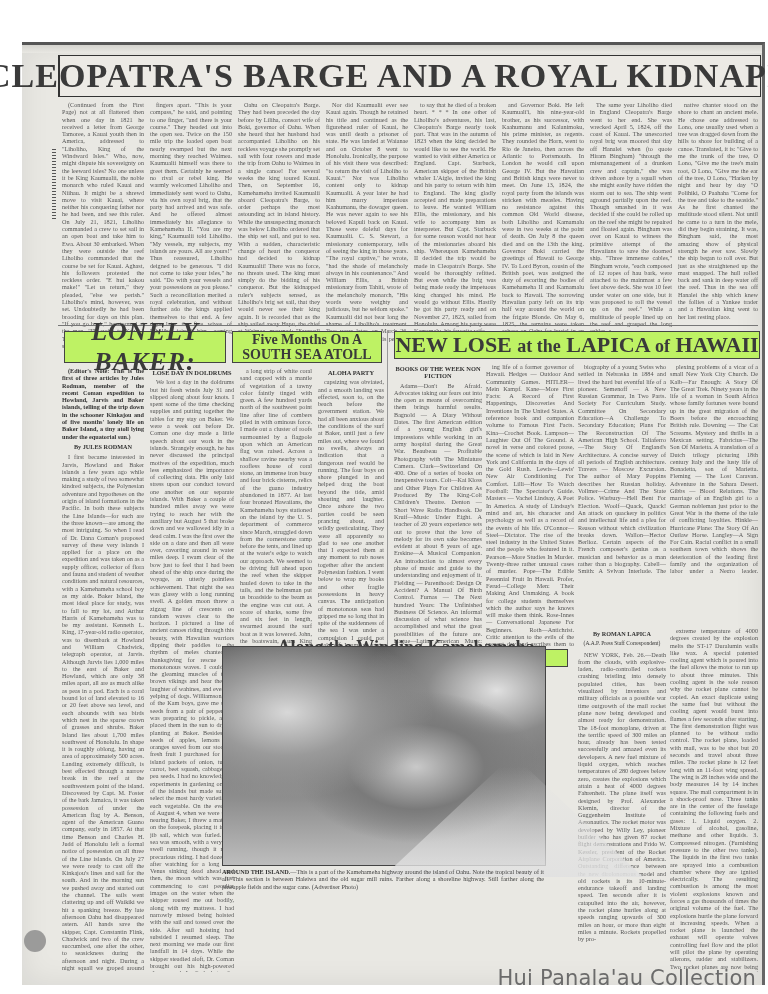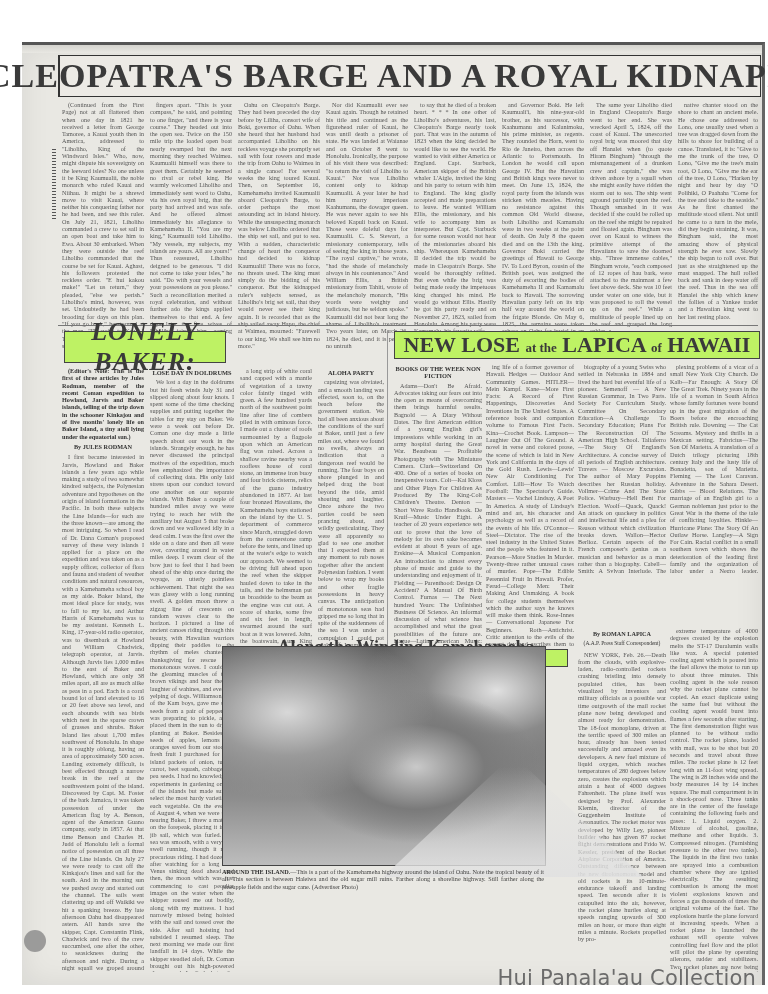--- a/index.html
+++ b/index.html
@@ -11,21 +11,21 @@
   .col{position:absolute;font-size:6.2px;line-height:7.3px;text-align:justify;color:#555;overflow:hidden;}
   .col p{margin:0 0 1px 0;text-indent:6px;}
   .col .sub{text-align:center;font-weight:bold;text-indent:0;margin:2px 0;color:#333;font-size:6.4px;}
   .col .byline{text-align:center;font-weight:bold;text-indent:0;margin:3px 0;color:#333;}
   .rule-h{position:absolute;height:1px;background:#777;}
   .rule-v{position:absolute;width:1px;background:#999;}
   .box-head{position:absolute;border:1.5px solid #444;display:flex;align-items:center;justify-content:center;background:#bef264;text-align:center;}
   .lonely{font-style:italic;font-weight:bold;font-size:26px;color:#3a3a3a;letter-spacing:1px;}
   .atoll{font-weight:bold;font-size:14px;line-height:15px;color:#3a3a3a;}
   .books{font-weight:bold;font-size:22px;color:#3a3a3a;white-space:nowrap;}
-  .books small{font-size:13px;}
+  .books small{font-size:18px;}
   .rocket{font-weight:bold;font-size:17px;line-height:19px;color:#3a3a3a;}
   .highway{font-weight:bold;font-size:18px;color:#3a3a3a;}
   .photo{position:absolute;left:222px;top:622px;width:500px;height:228px;background:
     radial-gradient(ellipse at 20% 30%,#d8d8d8 0,#9a9a9a 20%,transparent 40%),
     radial-gradient(ellipse at 60% 55%,#c9c9c9 0,#7a7a7a 25%,transparent 45%),
     radial-gradient(ellipse at 85% 20%,#e0e0e0 0,#8a8a8a 18%,transparent 35%),
     linear-gradient(180deg,#5c5c5c 0%,#6e6e6e 35%,#8e8e8e 70%,#bdbdbd 100%);
     border:1px solid #444;}
   .photo .road{position:absolute;left:160px;top:120px;width:260px;height:110px;background:linear-gradient(180deg,rgba(230,230,230,0.0),rgba(225,225,225,0.9));clip-path:polygon(45% 0,55% 0,100% 100%,0 100%);}
   .caption{position:absolute;left:222px;top:858px;width:500px;font-size:6.2px;line-height:7.4px;color:#444;text-align:justify;}
@@ -67,20 +67,23 @@
       <p>The same year Liholiho died in England Cleopatra's Barge went to her end. She was wrecked April 5, 1824, off the coast of Kauai. The unescorted royal brig was moored that day off Hanalei when (to quote Hiram Bingham) "through the mismanagement of a drunken crew and captain," she was driven ashore by a squall when she might easily have ridden the storm out to sea. The ship went aground partially upon the reef. Though smashed in it was decided if she could be rolled up on the reef she might be repaired and floated again. Bingham was over on Kauai to witness the primitive attempt of the Hawaiians to save the doomed ship. "Three immense cables," Bingham wrote, "each composed of 12 ropes of hau bark, were attached to the mainmast a few feet above deck. She was 10 feet under water on one side, but it was proposed to roll the vessel up on the reef." While a multitude of people lined up on the reef and grasped the long cables, a</p>
     </div>
   <div class="col" style="left:656px;top:56px;width:80px;height:250px;">
       <p>native chanter stood on the shore to chant an ancient mele. He chose one addressed to Lono, one usually used when a tree was dragged down from the hills to shore for building of a canoe. Translated, it is: "Give to me the trunk of the tree, O Lono, "Give me the tree's main root, O Lono, "Give me the ear of the tree, O Lono, "Harken by night and hear by day "O Polihiki, O Paahaha "Come for the tree and take to the seaside." As he first chanted the multitude stood silent. Not until he came to a turn in the mele, did they begin straining. It was, Bingham said, the most amazing show of physical strength he ever saw. Slowly the ship began to roll over. But just as she straightened up the mast snapped. The hull rolled back and sank in deep water off the reef. Thus in the sea off Hanalei the ship which knew the follies of a Yankee trader and a Hawaiian king went to her last resting place.</p>
     </div>
 
   <div class="rule-h" style="left:36px;top:280px;width:700px;"></div>
 
   <div class="box-head" style="left:42px;top:286px;width:160px;height:30px;">
     <span class="lonely">LONELY BAKER:</span>
+  </div>
+  <div class="box-head" style="left:210px;top:286px;width:148px;height:30px;">
+    <span class="atoll">Five Months On A SOUTH SEA ATOLL</span>
   </div>
 
   <div class="col" style="left:40px;top:322px;width:82px;height:605px;">
     <p style="font-weight:bold;color:#333;">(Editor's Note: This is the first of three articles by Jules Rodman, member of the recent Coman expedition to Howland, Jarvis and Baker islands, telling of the trip down in the schooner Kinkajou and of five months' lonely life on Baker Island, a tiny atoll lying under the equatorial sun.)</p>
     <p class="byline">By JULES RODMAN</p>
     <p>I first became interested in Jarvis, Howland and Baker islands a few years ago while making a study of two somewhat kindred subjects, the Polynesian adventure and hypotheses on the origin of island formations in the Pacific. In both these subjects the Line Islands—for such are the three known—are among the most intriguing. So when I read of Dr. Dana Coman's proposed survey of these very islands I applied for a place on the expedition and was taken on as a supply officer, collector of flora and fauna and student of weather conditions and natural resources, with a Kamehameha school boy as my aide. Baker Island, the most ideal place for study, was to fall to my lot, and Arthur Harris of Kamehameha was to be my assistant. Kenneth L. King, 17-year-old radio operator, was to disembark at Howland and William Chadwick, telegraph operator, at Jarvis. Although Jarvis lies 1,000 miles to the east of Baker and Howland, which are only 38 miles apart, all are as much alike as peas in a pod. Each is a coral bound lot of land elevated to 16 or 20 feet above sea level, and each abounds with sea birds which nest in the sparse crown of grasses and shrubs. Baker Island lies about 1,700 miles southwest of Honolulu. In shape it is roughly oblong, having an area of approximately 500 acres. Landing extremely difficult, is best effected through a narrow break in the reef at the southwestern point of the island. Discovered by Capt. M. Foster of the bark Jamaica, it was taken possession of under the American flag by A. Benson, agent of the American Guano company, early in 1857. At that time Benson and Charles H. Judd of Honolulu left a formal notice of possession on all three of the Line islands. On July 27 we were ready to cast off the Kinkajou's lines and sail for the south. And in the morning sun we pushed away and started out the channel. The sails went clattering up and off Waikiki we hit a spanking breeze. By late afternoon Oahu had disappeared astern. All hands save the skipper, Capt. Constantin Flink, Chadwick and two of the crew succumbed, one after the other, to seasickness during the afternoon and night. During a night squall we groped around on deck rigging a tricail on the main mast, the skipper bellowing orders at the green hands. I went topside again about 3:30 in the morning to find the wind whistling through the rigging. A thin crescent moon made a glistening path across the water and streaked across the cabin housings, giving the illusion of an eerie, shrouded-ridden bulk. Our only new companions during those days and nights on the sea were occasional schools of flying fish, which for me brought a twinge of nostalgia, for it brought back days when I was aboard a tramp freighter wallowing down to New Zealand . . . of Wellington's old-world buildings . . . the glamor of reeking pubs . . . Gothic spires . . . Bobby Burns' statue . . . tattooed Maoris. And there was a tern that flopped aboard one night. And we sighted a flock of boobies resting on the water, which the skipper said was a sign of bad weather.</p>
   </div>
   <div class="col" style="left:128px;top:322px;width:84px;height:605px;">
     <p class="sub">LOSE DAY IN DOLDRUMS</p>
     <p>We lost a day in the doldrums but hit fresh winds July 31 and slipped along about four knots. I spent some of the time checking supplies and putting together the tables for my stay on Baker. We were a week out before Dr. Coman one day made a little speech about our work in the islands. Strangely enough, he has never discussed the principal motives of the expedition, much less emphasized the importance of collecting data. His only laid stress upon our conduct toward one another on our separate islands. With Baker a couple of hundred miles away we were trying to reach her with the auxiliary but August 5 that broke down and we wallowed idly in a dead calm. I was the first over the side on a dare and then all were over, cavorting around in water miles deep. I swam clear of the bow just to feel that I had been ahead of the ship once during the voyage, an utterly pointless achievement. That night the sea was glassy with a long running swell. A golden moon threw a zigzag line of crescents on random waves clear to the horizon. I pictured a line of ancient canoes riding through this beauty, with Hawaiian warriors dipping their paddles to the rhythm of meles chanted in thanksgiving for rescue from monotonous waves. I could see the gleaming muscles of those brown vikings and hear the soft laughter of wahines, and even the yelping of dogs. Williamson, one of the Kam boys, gave me some seeds from a pair of peppers he was preparing to pickle, and I placed them in the sun to dry for planting at Baker. Besides the seeds of apples, lemons and oranges saved from our stock of fresh fruit I purchased for each island packets of onion, turnip, carrot, beet squash, cabbage and pea seeds. I had no knowledge of experiments in gardening on any of the islands but made sure to select the most hardy varieties of each vegetable. On the evening of August 4, when we were to be nearing Baker, I threw a mattress on the forepeak, placing it in the jib sail, which was furled. The sea was smooth, with a very lazy swell running, though it made precarious riding. I had dozed off after watching for a long time Venus sinking dead ahead and then, the moon which was just commencing to cast peculiar images on the water when the skipper roused me out bodily, along with my mattress. I had narrowly missed being hoisted with the sail and tossed over the side. After sail hoisting had subsided I resumed sleep. The next morning we made our first landfall in 14 days. While the skipper steadied aloft, Dr. Coman brought out his high-powered glasses and I climbed to the starboard light to scan the southwest. My vision finally lighted upon a tiny strip of yellow surmounted by a white house that seemed to loom over the island like a mountain peak. The doctor relinquished the glasses to Lum King, who gave us each a turn. By the time they got to me I was able to discern</p>

